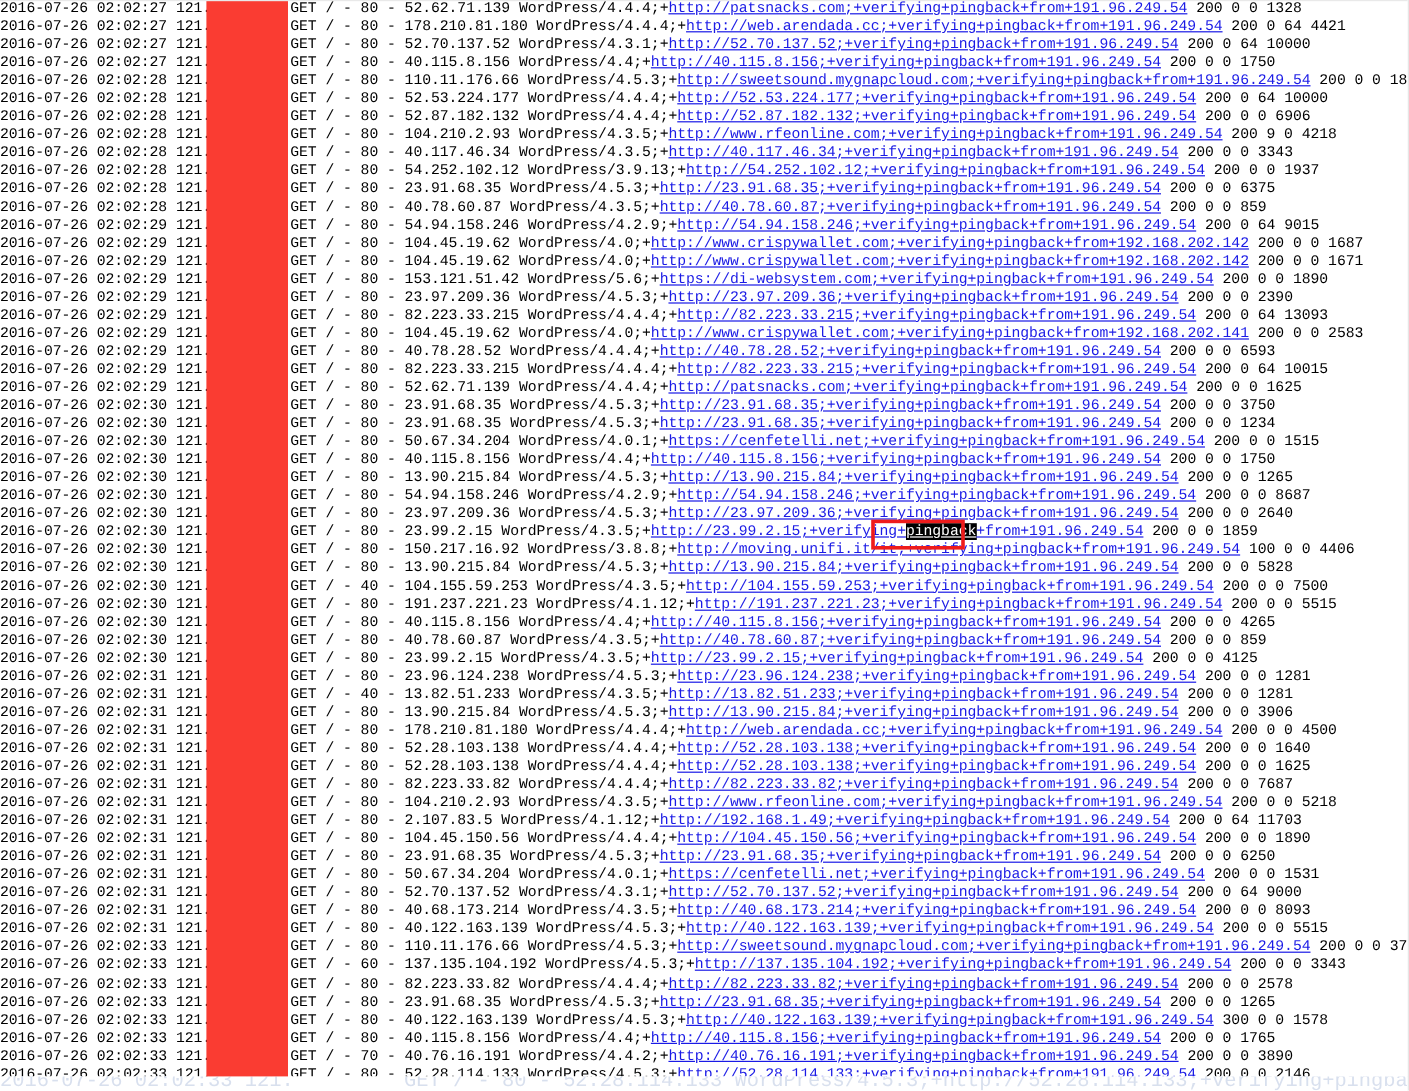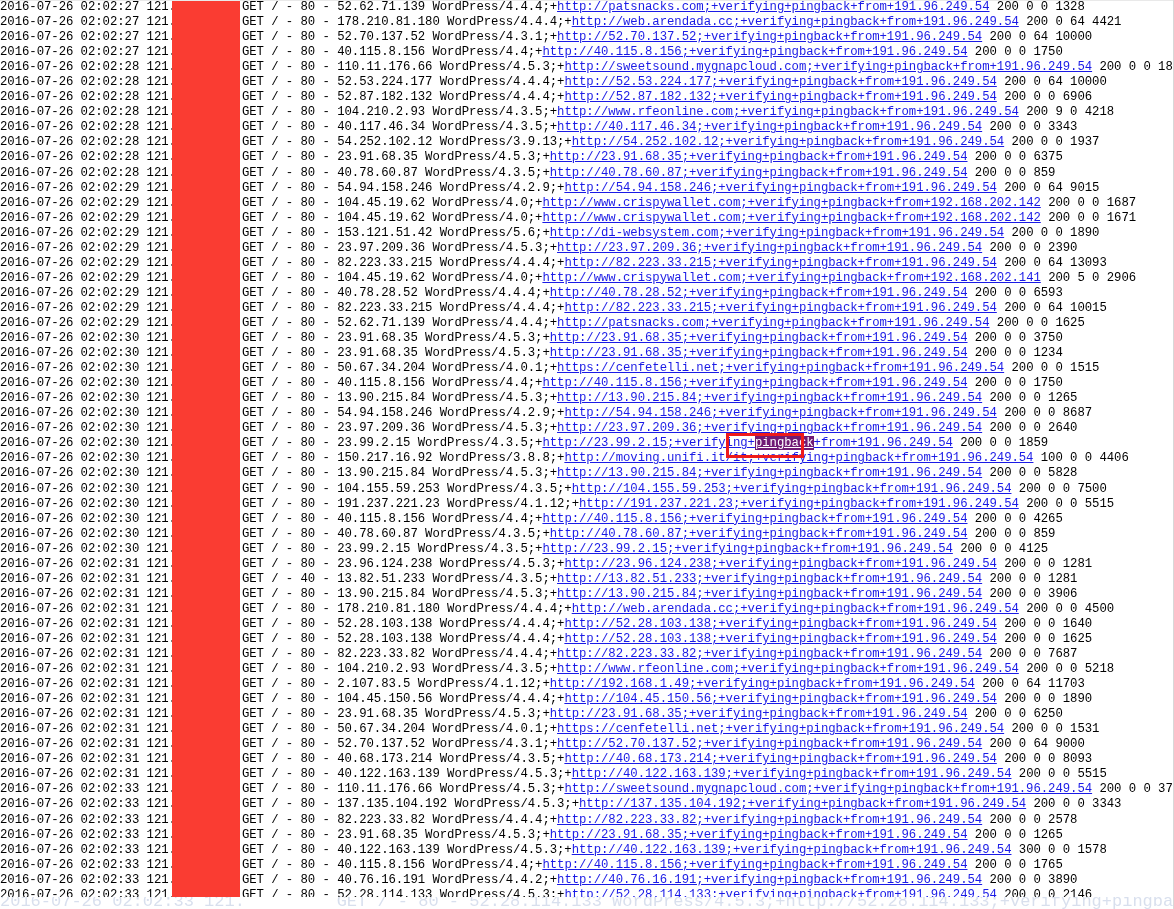--- a/index.html
+++ b/index.html
@@ -43,21 +43,21 @@
     position:absolute;
     left:172px;
     top:0px;
     width:68px;
     height:897px;
     background:#fa3c32;
     z-index:5;
   }
   
   .sel{
-    background:#701a75;
+    background:#000000;
     color:#ffffff;
     text-decoration:underline;
   }
   
   #annotation{
     position:absolute;
     left:726px;
     top:433px;
     width:78px;
     height:25px;
@@ -108,64 +108,64 @@
       <div class="row"><span class="c-plain">2016-07-26 02:02:28 121.         </span><span class="c-plain">GET / - 80 - 52.53.224.177 WordPress/4.4.4;+</span><span class="c-link">http://52.53.224.177;+verifying+pingback+from+191.96.249.54</span><span class="c-plain"> 200 0 64 10000</span></div>
       <div class="row"><span class="c-plain">2016-07-26 02:02:28 121.         </span><span class="c-plain">GET / - 80 - 52.87.182.132 WordPress/4.4.4;+</span><span class="c-link">http://52.87.182.132;+verifying+pingback+from+191.96.249.54</span><span class="c-plain"> 200 0 0 6906</span></div>
       <div class="row"><span class="c-plain">2016-07-26 02:02:28 121.         </span><span class="c-plain">GET / - 80 - 104.210.2.93 WordPress/4.3.5;+</span><span class="c-link">http://www.rfeonline.com;+verifying+pingback+from+191.96.249.54</span><span class="c-plain"> 200 9 0 4218</span></div>
       <div class="row"><span class="c-plain">2016-07-26 02:02:28 121.         </span><span class="c-plain">GET / - 80 - 40.117.46.34 WordPress/4.3.5;+</span><span class="c-link">http://40.117.46.34;+verifying+pingback+from+191.96.249.54</span><span class="c-plain"> 200 0 0 3343</span></div>
       <div class="row"><span class="c-plain">2016-07-26 02:02:28 121.         </span><span class="c-plain">GET / - 80 - 54.252.102.12 WordPress/3.9.13;+</span><span class="c-link">http://54.252.102.12;+verifying+pingback+from+191.96.249.54</span><span class="c-plain"> 200 0 0 1937</span></div>
       <div class="row"><span class="c-plain">2016-07-26 02:02:28 121.         </span><span class="c-plain">GET / - 80 - 23.91.68.35 WordPress/4.5.3;+</span><span class="c-link">http://23.91.68.35;+verifying+pingback+from+191.96.249.54</span><span class="c-plain"> 200 0 0 6375</span></div>
       <div class="row"><span class="c-plain">2016-07-26 02:02:28 121.         </span><span class="c-plain">GET / - 80 - 40.78.60.87 WordPress/4.3.5;+</span><span class="c-link">http://40.78.60.87;+verifying+pingback+from+191.96.249.54</span><span class="c-plain"> 200 0 0 859</span></div>
       <div class="row"><span class="c-plain">2016-07-26 02:02:29 121.         </span><span class="c-plain">GET / - 80 - 54.94.158.246 WordPress/4.2.9;+</span><span class="c-link">http://54.94.158.246;+verifying+pingback+from+191.96.249.54</span><span class="c-plain"> 200 0 64 9015</span></div>
       <div class="row"><span class="c-plain">2016-07-26 02:02:29 121.         </span><span class="c-plain">GET / - 80 - 104.45.19.62 WordPress/4.0;+</span><span class="c-link">http://www.crispywallet.com;+verifying+pingback+from+192.168.202.142</span><span class="c-plain"> 200 0 0 1687</span></div>
       <div class="row"><span class="c-plain">2016-07-26 02:02:29 121.         </span><span class="c-plain">GET / - 80 - 104.45.19.62 WordPress/4.0;+</span><span class="c-link">http://www.crispywallet.com;+verifying+pingback+from+192.168.202.142</span><span class="c-plain"> 200 0 0 1671</span></div>
-      <div class="row"><span class="c-plain">2016-07-26 02:02:29 121.         </span><span class="c-plain">GET / - 80 - 153.121.51.42 WordPress/5.6;+</span><span class="c-link">http://di-websystem.com;+verifying+pingback+from+191.96.249.54</span><span class="c-plain"> 200 0 0 1890</span></div>
+      <div class="row"><span class="c-plain">2016-07-26 02:02:29 121.         </span><span class="c-plain">GET / - 80 - 153.121.51.42 WordPress/5.6;+</span><span class="c-link">https://di-websystem.com;+verifying+pingback+from+191.96.249.54</span><span class="c-plain"> 200 0 0 1890</span></div>
       <div class="row"><span class="c-plain">2016-07-26 02:02:29 121.         </span><span class="c-plain">GET / - 80 - 23.97.209.36 WordPress/4.5.3;+</span><span class="c-link">http://23.97.209.36;+verifying+pingback+from+191.96.249.54</span><span class="c-plain"> 200 0 0 2390</span></div>
       <div class="row"><span class="c-plain">2016-07-26 02:02:29 121.         </span><span class="c-plain">GET / - 80 - 82.223.33.215 WordPress/4.4.4;+</span><span class="c-link">http://82.223.33.215;+verifying+pingback+from+191.96.249.54</span><span class="c-plain"> 200 0 64 13093</span></div>
-      <div class="row"><span class="c-plain">2016-07-26 02:02:29 121.         </span><span class="c-plain">GET / - 80 - 104.45.19.62 WordPress/4.0;+</span><span class="c-link">http://www.crispywallet.com;+verifying+pingback+from+192.168.202.141</span><span class="c-plain"> 200 5 0 2906</span></div>
+      <div class="row"><span class="c-plain">2016-07-26 02:02:29 121.         </span><span class="c-plain">GET / - 80 - 104.45.19.62 WordPress/4.0;+</span><span class="c-link">http://www.crispywallet.com;+verifying+pingback+from+192.168.202.141</span><span class="c-plain"> 200 0 0 2583</span></div>
       <div class="row"><span class="c-plain">2016-07-26 02:02:29 121.         </span><span class="c-plain">GET / - 80 - 40.78.28.52 WordPress/4.4.4;+</span><span class="c-link">http://40.78.28.52;+verifying+pingback+from+191.96.249.54</span><span class="c-plain"> 200 0 0 6593</span></div>
       <div class="row"><span class="c-plain">2016-07-26 02:02:29 121.         </span><span class="c-plain">GET / - 80 - 82.223.33.215 WordPress/4.4.4;+</span><span class="c-link">http://82.223.33.215;+verifying+pingback+from+191.96.249.54</span><span class="c-plain"> 200 0 64 10015</span></div>
       <div class="row"><span class="c-plain">2016-07-26 02:02:29 121.         </span><span class="c-plain">GET / - 80 - 52.62.71.139 WordPress/4.4.4;+</span><span class="c-link">http://patsnacks.com;+verifying+pingback+from+191.96.249.54</span><span class="c-plain"> 200 0 0 1625</span></div>
       <div class="row"><span class="c-plain">2016-07-26 02:02:30 121.         </span><span class="c-plain">GET / - 80 - 23.91.68.35 WordPress/4.5.3;+</span><span class="c-link">http://23.91.68.35;+verifying+pingback+from+191.96.249.54</span><span class="c-plain"> 200 0 0 3750</span></div>
       <div class="row"><span class="c-plain">2016-07-26 02:02:30 121.         </span><span class="c-plain">GET / - 80 - 23.91.68.35 WordPress/4.5.3;+</span><span class="c-link">http://23.91.68.35;+verifying+pingback+from+191.96.249.54</span><span class="c-plain"> 200 0 0 1234</span></div>
       <div class="row"><span class="c-plain">2016-07-26 02:02:30 121.         </span><span class="c-plain">GET / - 80 - 50.67.34.204 WordPress/4.0.1;+</span><span class="c-link">https://cenfetelli.net;+verifying+pingback+from+191.96.249.54</span><span class="c-plain"> 200 0 0 1515</span></div>
       <div class="row"><span class="c-plain">2016-07-26 02:02:30 121.         </span><span class="c-plain">GET / - 80 - 40.115.8.156 WordPress/4.4;+</span><span class="c-link">http://40.115.8.156;+verifying+pingback+from+191.96.249.54</span><span class="c-plain"> 200 0 0 1750</span></div>
       <div class="row"><span class="c-plain">2016-07-26 02:02:30 121.         </span><span class="c-plain">GET / - 80 - 13.90.215.84 WordPress/4.5.3;+</span><span class="c-link">http://13.90.215.84;+verifying+pingback+from+191.96.249.54</span><span class="c-plain"> 200 0 0 1265</span></div>
       <div class="row"><span class="c-plain">2016-07-26 02:02:30 121.         </span><span class="c-plain">GET / - 80 - 54.94.158.246 WordPress/4.2.9;+</span><span class="c-link">http://54.94.158.246;+verifying+pingback+from+191.96.249.54</span><span class="c-plain"> 200 0 0 8687</span></div>
       <div class="row"><span class="c-plain">2016-07-26 02:02:30 121.         </span><span class="c-plain">GET / - 80 - 23.97.209.36 WordPress/4.5.3;+</span><span class="c-link">http://23.97.209.36;+verifying+pingback+from+191.96.249.54</span><span class="c-plain"> 200 0 0 2640</span></div>
       <div class="row"><span class="c-plain">2016-07-26 02:02:30 121.         </span><span class="c-plain">GET / - 80 - 23.99.2.15 WordPress/4.3.5;+</span><span class="c-link">http://23.99.2.15;+verifying+</span><span class="c-link sel">pingback</span><span class="c-link">+from+191.96.249.54</span><span class="c-plain"> 200 0 0 1859</span></div>
       <div class="row"><span class="c-plain">2016-07-26 02:02:30 121.         </span><span class="c-plain">GET / - 80 - 150.217.16.92 WordPress/3.8.8;+</span><span class="c-link">http://moving.unifi.it/it;+verifying+pingback+from+191.96.249.54</span><span class="c-plain"> 100 0 0 4406</span></div>
       <div class="row"><span class="c-plain">2016-07-26 02:02:30 121.         </span><span class="c-plain">GET / - 80 - 13.90.215.84 WordPress/4.5.3;+</span><span class="c-link">http://13.90.215.84;+verifying+pingback+from+191.96.249.54</span><span class="c-plain"> 200 0 0 5828</span></div>
-      <div class="row"><span class="c-plain">2016-07-26 02:02:30 121.         </span><span class="c-plain">GET / - 90 - 104.155.59.253 WordPress/4.3.5;+</span><span class="c-link">http://104.155.59.253;+verifying+pingback+from+191.96.249.54</span><span class="c-plain"> 200 0 0 7500</span></div>
+      <div class="row"><span class="c-plain">2016-07-26 02:02:30 121.         </span><span class="c-plain">GET / - 40 - 104.155.59.253 WordPress/4.3.5;+</span><span class="c-link">http://104.155.59.253;+verifying+pingback+from+191.96.249.54</span><span class="c-plain"> 200 0 0 7500</span></div>
       <div class="row"><span class="c-plain">2016-07-26 02:02:30 121.         </span><span class="c-plain">GET / - 80 - 191.237.221.23 WordPress/4.1.12;+</span><span class="c-link">http://191.237.221.23;+verifying+pingback+from+191.96.249.54</span><span class="c-plain"> 200 0 0 5515</span></div>
       <div class="row"><span class="c-plain">2016-07-26 02:02:30 121.         </span><span class="c-plain">GET / - 80 - 40.115.8.156 WordPress/4.4;+</span><span class="c-link">http://40.115.8.156;+verifying+pingback+from+191.96.249.54</span><span class="c-plain"> 200 0 0 4265</span></div>
       <div class="row"><span class="c-plain">2016-07-26 02:02:30 121.         </span><span class="c-plain">GET / - 80 - 40.78.60.87 WordPress/4.3.5;+</span><span class="c-link">http://40.78.60.87;+verifying+pingback+from+191.96.249.54</span><span class="c-plain"> 200 0 0 859</span></div>
       <div class="row"><span class="c-plain">2016-07-26 02:02:30 121.         </span><span class="c-plain">GET / - 80 - 23.99.2.15 WordPress/4.3.5;+</span><span class="c-link">http://23.99.2.15;+verifying+pingback+from+191.96.249.54</span><span class="c-plain"> 200 0 0 4125</span></div>
       <div class="row"><span class="c-plain">2016-07-26 02:02:31 121.         </span><span class="c-plain">GET / - 80 - 23.96.124.238 WordPress/4.5.3;+</span><span class="c-link">http://23.96.124.238;+verifying+pingback+from+191.96.249.54</span><span class="c-plain"> 200 0 0 1281</span></div>
       <div class="row"><span class="c-plain">2016-07-26 02:02:31 121.         </span><span class="c-plain">GET / - 40 - 13.82.51.233 WordPress/4.3.5;+</span><span class="c-link">http://13.82.51.233;+verifying+pingback+from+191.96.249.54</span><span class="c-plain"> 200 0 0 1281</span></div>
       <div class="row"><span class="c-plain">2016-07-26 02:02:31 121.         </span><span class="c-plain">GET / - 80 - 13.90.215.84 WordPress/4.5.3;+</span><span class="c-link">http://13.90.215.84;+verifying+pingback+from+191.96.249.54</span><span class="c-plain"> 200 0 0 3906</span></div>
       <div class="row"><span class="c-plain">2016-07-26 02:02:31 121.         </span><span class="c-plain">GET / - 80 - 178.210.81.180 WordPress/4.4.4;+</span><span class="c-link">http://web.arendada.cc;+verifying+pingback+from+191.96.249.54</span><span class="c-plain"> 200 0 0 4500</span></div>
       <div class="row"><span class="c-plain">2016-07-26 02:02:31 121.         </span><span class="c-plain">GET / - 80 - 52.28.103.138 WordPress/4.4.4;+</span><span class="c-link">http://52.28.103.138;+verifying+pingback+from+191.96.249.54</span><span class="c-plain"> 200 0 0 1640</span></div>
       <div class="row"><span class="c-plain">2016-07-26 02:02:31 121.         </span><span class="c-plain">GET / - 80 - 52.28.103.138 WordPress/4.4.4;+</span><span class="c-link">http://52.28.103.138;+verifying+pingback+from+191.96.249.54</span><span class="c-plain"> 200 0 0 1625</span></div>
       <div class="row"><span class="c-plain">2016-07-26 02:02:31 121.         </span><span class="c-plain">GET / - 80 - 82.223.33.82 WordPress/4.4.4;+</span><span class="c-link">http://82.223.33.82;+verifying+pingback+from+191.96.249.54</span><span class="c-plain"> 200 0 0 7687</span></div>
       <div class="row"><span class="c-plain">2016-07-26 02:02:31 121.         </span><span class="c-plain">GET / - 80 - 104.210.2.93 WordPress/4.3.5;+</span><span class="c-link">http://www.rfeonline.com;+verifying+pingback+from+191.96.249.54</span><span class="c-plain"> 200 0 0 5218</span></div>
       <div class="row"><span class="c-plain">2016-07-26 02:02:31 121.         </span><span class="c-plain">GET / - 80 - 2.107.83.5 WordPress/4.1.12;+</span><span class="c-link">http://192.168.1.49;+verifying+pingback+from+191.96.249.54</span><span class="c-plain"> 200 0 64 11703</span></div>
       <div class="row"><span class="c-plain">2016-07-26 02:02:31 121.         </span><span class="c-plain">GET / - 80 - 104.45.150.56 WordPress/4.4.4;+</span><span class="c-link">http://104.45.150.56;+verifying+pingback+from+191.96.249.54</span><span class="c-plain"> 200 0 0 1890</span></div>
       <div class="row"><span class="c-plain">2016-07-26 02:02:31 121.         </span><span class="c-plain">GET / - 80 - 23.91.68.35 WordPress/4.5.3;+</span><span class="c-link">http://23.91.68.35;+verifying+pingback+from+191.96.249.54</span><span class="c-plain"> 200 0 0 6250</span></div>
       <div class="row"><span class="c-plain">2016-07-26 02:02:31 121.         </span><span class="c-plain">GET / - 80 - 50.67.34.204 WordPress/4.0.1;+</span><span class="c-link">https://cenfetelli.net;+verifying+pingback+from+191.96.249.54</span><span class="c-plain"> 200 0 0 1531</span></div>
       <div class="row"><span class="c-plain">2016-07-26 02:02:31 121.         </span><span class="c-plain">GET / - 80 - 52.70.137.52 WordPress/4.3.1;+</span><span class="c-link">http://52.70.137.52;+verifying+pingback+from+191.96.249.54</span><span class="c-plain"> 200 0 64 9000</span></div>
       <div class="row"><span class="c-plain">2016-07-26 02:02:31 121.         </span><span class="c-plain">GET / - 80 - 40.68.173.214 WordPress/4.3.5;+</span><span class="c-link">http://40.68.173.214;+verifying+pingback+from+191.96.249.54</span><span class="c-plain"> 200 0 0 8093</span></div>
       <div class="row"><span class="c-plain">2016-07-26 02:02:31 121.         </span><span class="c-plain">GET / - 80 - 40.122.163.139 WordPress/4.5.3;+</span><span class="c-link">http://40.122.163.139;+verifying+pingback+from+191.96.249.54</span><span class="c-plain"> 200 0 0 5515</span></div>
       <div class="row"><span class="c-plain">2016-07-26 02:02:33 121.         </span><span class="c-plain">GET / - 80 - 110.11.176.66 WordPress/4.5.3;+</span><span class="c-link">http://sweetsound.mygnapcloud.com;+verifying+pingback+from+191.96.249.54</span><span class="c-plain"> 200 0 0 375</span></div>
-      <div class="row"><span class="c-plain">2016-07-26 02:02:33 121.         </span><span class="c-plain">GET / - 80 - 137.135.104.192 WordPress/4.5.3;+</span><span class="c-link">http://137.135.104.192;+verifying+pingback+from+191.96.249.54</span><span class="c-plain"> 200 0 0 3343</span></div>
+      <div class="row"><span class="c-plain">2016-07-26 02:02:33 121.         </span><span class="c-plain">GET / - 60 - 137.135.104.192 WordPress/4.5.3;+</span><span class="c-link">http://137.135.104.192;+verifying+pingback+from+191.96.249.54</span><span class="c-plain"> 200 0 0 3343</span></div>
       <div class="row"><span class="c-plain">2016-07-26 02:02:33 121.         </span><span class="c-plain">GET / - 80 - 82.223.33.82 WordPress/4.4.4;+</span><span class="c-link">http://82.223.33.82;+verifying+pingback+from+191.96.249.54</span><span class="c-plain"> 200 0 0 2578</span></div>
       <div class="row"><span class="c-plain">2016-07-26 02:02:33 121.         </span><span class="c-plain">GET / - 80 - 23.91.68.35 WordPress/4.5.3;+</span><span class="c-link">http://23.91.68.35;+verifying+pingback+from+191.96.249.54</span><span class="c-plain"> 200 0 0 1265</span></div>
       <div class="row"><span class="c-plain">2016-07-26 02:02:33 121.         </span><span class="c-plain">GET / - 80 - 40.122.163.139 WordPress/4.5.3;+</span><span class="c-link">http://40.122.163.139;+verifying+pingback+from+191.96.249.54</span><span class="c-plain"> 300 0 0 1578</span></div>
       <div class="row"><span class="c-plain">2016-07-26 02:02:33 121.         </span><span class="c-plain">GET / - 80 - 40.115.8.156 WordPress/4.4;+</span><span class="c-link">http://40.115.8.156;+verifying+pingback+from+191.96.249.54</span><span class="c-plain"> 200 0 0 1765</span></div>
-      <div class="row"><span class="c-plain">2016-07-26 02:02:33 121.         </span><span class="c-plain">GET / - 80 - 40.76.16.191 WordPress/4.4.2;+</span><span class="c-link">http://40.76.16.191;+verifying+pingback+from+191.96.249.54</span><span class="c-plain"> 200 0 0 3890</span></div>
+      <div class="row"><span class="c-plain">2016-07-26 02:02:33 121.         </span><span class="c-plain">GET / - 70 - 40.76.16.191 WordPress/4.4.2;+</span><span class="c-link">http://40.76.16.191;+verifying+pingback+from+191.96.249.54</span><span class="c-plain"> 200 0 0 3890</span></div>
       <div class="row"><span class="c-plain">2016-07-26 02:02:33 121.         </span><span class="c-plain">GET / - 80 - 52.28.114.133 WordPress/4.5.3;+</span><span class="c-link">http://52.28.114.133;+verifying+pingback+from+191.96.249.54</span><span class="c-plain"> 200 0 0 2146</span></div>
     </div>
 
   <div id="redaction"></div>
 
   <div id="annotation"></div>
 
   <div id="bottom-strip">
     <div id="bottom-ghost">2016-07-26 02:02:33 121.         GET / - 80 - 52.28.114.133 WordPress/4.5.3;+http://52.28.114.133;+verifying+pingback+from+191.96.249.54 200 0 0 2146</div>
   </div>

